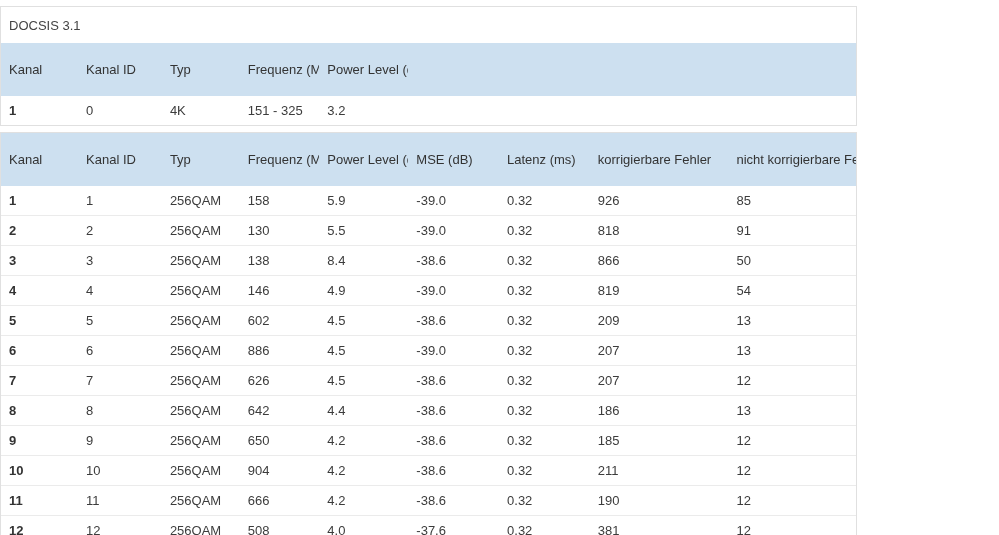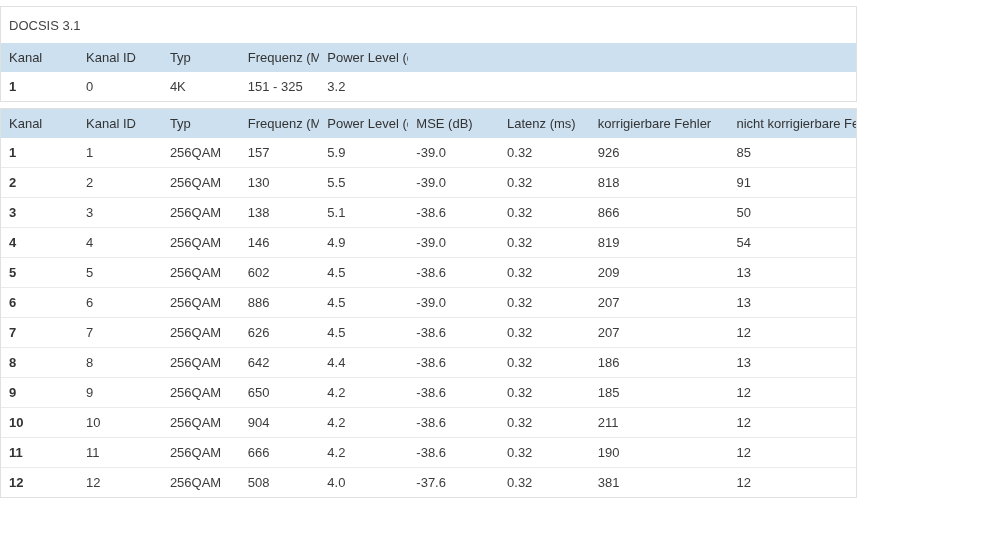--- a/index.html
+++ b/index.html
@@ -36,21 +36,21 @@
     border-collapse:collapse;
     table-layout:fixed;
   }
   th{
     background:var(--header-bg);
     font-weight:400;
     font-size:13px;
     line-height:15px;
     color:#333333;
     text-align:left;
-    padding:7px 8px;
+    padding:19px 8px;
     white-space:nowrap;
     overflow:hidden;
   }
   td{
     font-size:13px;
     line-height:15px;
     color:var(--text);
     text-align:left;
     padding:7px 8px;
     border-bottom:1px solid var(--row-border);
@@ -137,21 +137,21 @@
             <th>Latenz (ms)</th>
             <th>korrigierbare Fehler</th>
             <th>nicht korrigierbare Fehler</th>
           </tr>
         </thead>
         <tbody>
           <tr>
             <td>1</td>
             <td>1</td>
             <td>256QAM</td>
-            <td>157</td>
+            <td>158</td>
             <td>5.9</td>
             <td>-39.0</td>
             <td>0.32</td>
             <td>926</td>
             <td>85</td>
           </tr>
           <tr>
             <td>2</td>
             <td>2</td>
             <td>256QAM</td>
@@ -160,21 +160,21 @@
             <td>-39.0</td>
             <td>0.32</td>
             <td>818</td>
             <td>91</td>
           </tr>
           <tr>
             <td>3</td>
             <td>3</td>
             <td>256QAM</td>
             <td>138</td>
-            <td>5.1</td>
+            <td>8.4</td>
             <td>-38.6</td>
             <td>0.32</td>
             <td>866</td>
             <td>50</td>
           </tr>
           <tr>
             <td>4</td>
             <td>4</td>
             <td>256QAM</td>
             <td>146</td>

